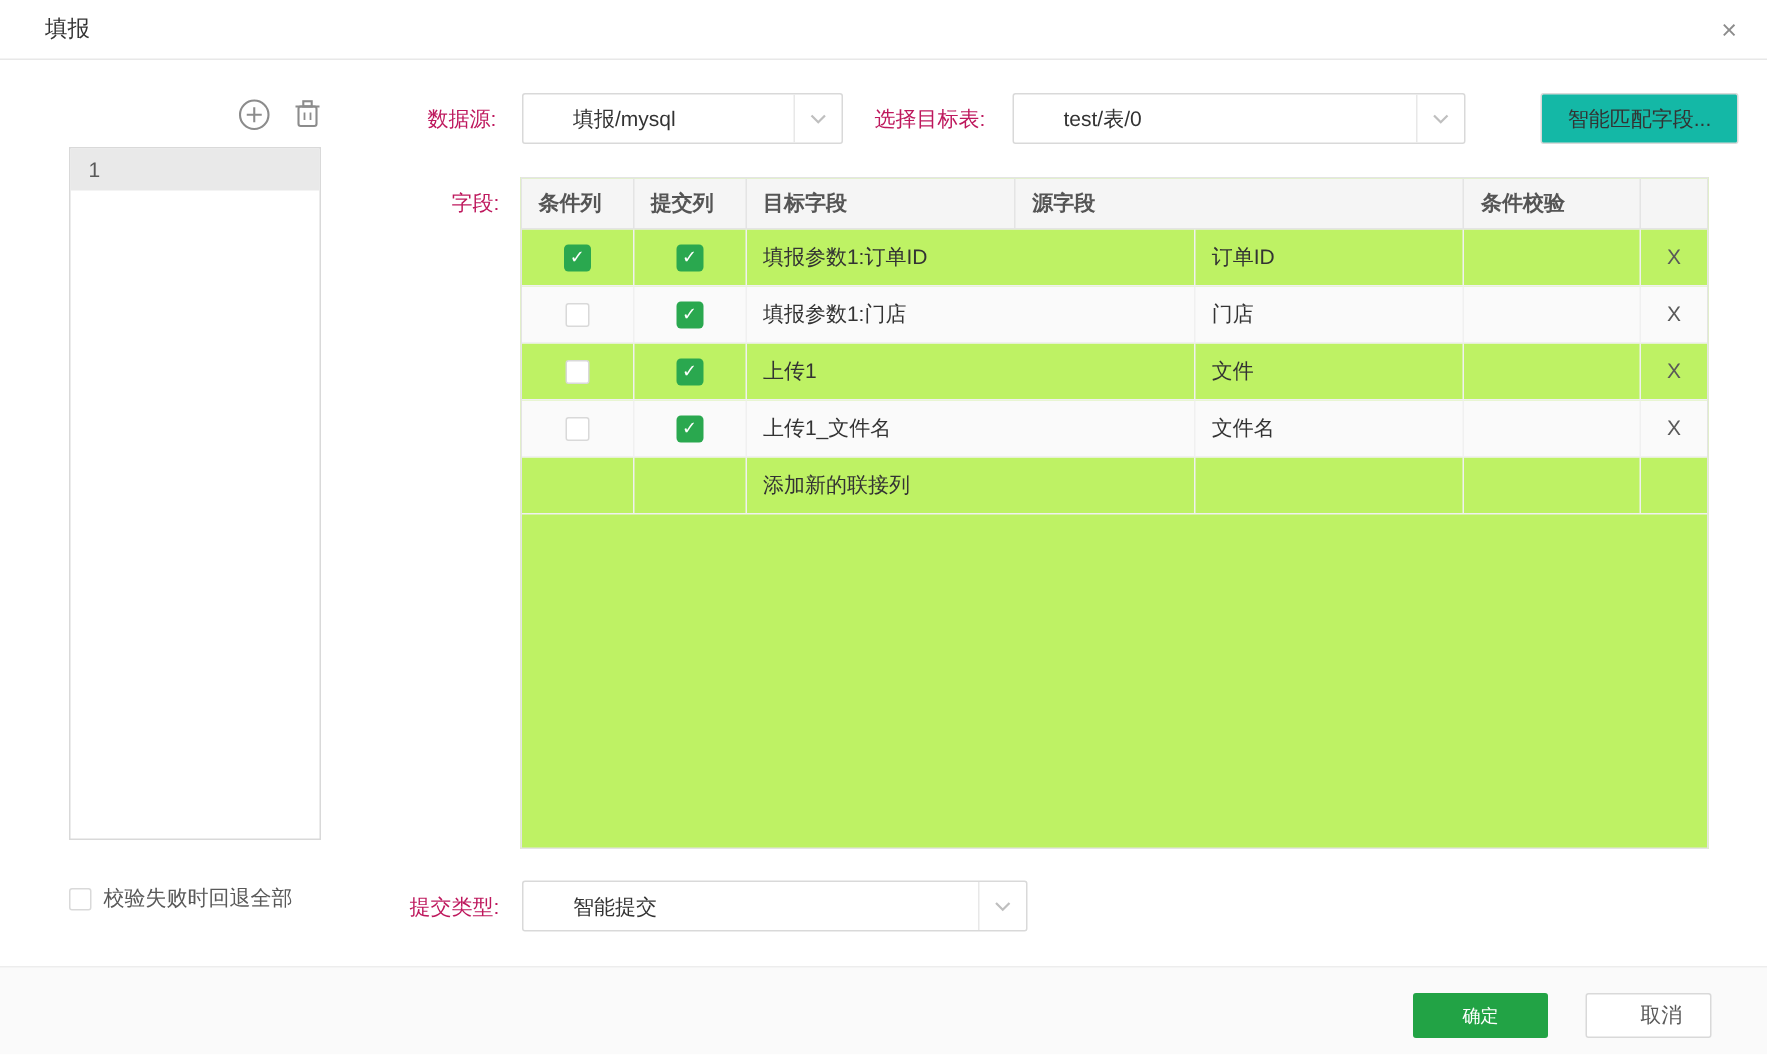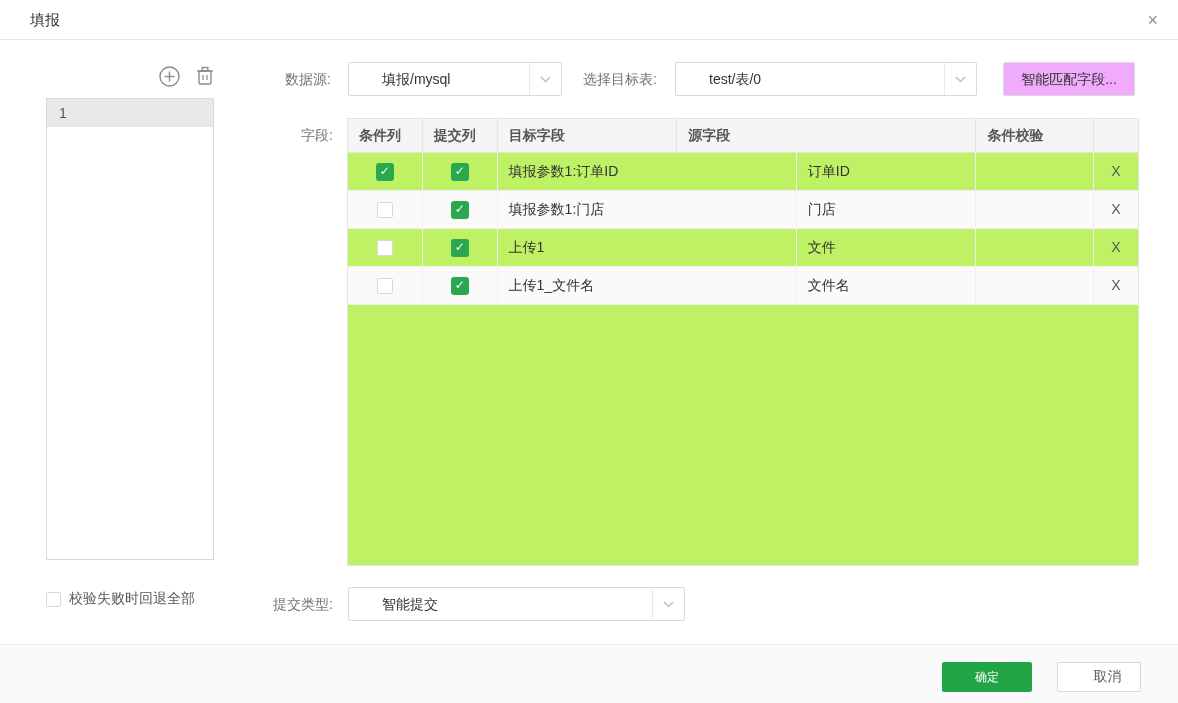--- a/index.html
+++ b/index.html
@@ -17,28 +17,28 @@
   .icon-btn { display:inline-block; vertical-align:top; margin-left:12px; cursor:pointer; }
   .list-box { position:absolute; left:46px; top:98px; width:168px; height:462px; border:1px solid #d9d9d9; background:#fff; }
   .list-item { height:28px; line-height:28px; padding-left:12px; color:#595959; cursor:pointer; }
   .list-item.selected { background:#e9e9e9; }
 
   .rollback { position:absolute; left:46px; top:590px; display:flex; align-items:center; cursor:pointer; }
   .cb-empty { width:15px; height:15px; border:1px solid #d9d9d9; border-radius:2px; background:#fff; flex:0 0 auto; }
   .rollback .lbl { margin-left:8px; color:#595959; }
 
   
-  .fieldlabel { position:absolute; color:#737373; white-space:nowrap; }
+  .fieldlabel { position:absolute; color:#be185d; white-space:nowrap; }
 
   
   .dropdown { position:absolute; height:34px; border:1px solid #d9d9d9; border-radius:2px; background:#fff; cursor:pointer; }
   .dropdown .val { position:absolute; left:12px; top:0; right:38px; line-height:32px; color:#333; overflow:hidden; white-space:nowrap;margin-left:21px; }
   .dropdown .arrow-box { position:absolute; right:0; top:0; width:32px; height:100%; border-left:1px solid #e8e8e8; display:flex; align-items:center; justify-content:center; }
 
-  .btn-plain { position:absolute; height:34px; background:#f0abfc; border:1px solid #d9d9d9; border-radius:2px; color:#333; text-align:center; line-height:32px; cursor:pointer; }
+  .btn-plain { position:absolute; height:34px; background:#14b8a6; border:1px solid #d9d9d9; border-radius:2px; color:#333; text-align:center; line-height:32px; cursor:pointer;margin-left:24px; }
 
   
   .tbl { position:absolute; left:347px; top:118px; width:792px; height:448px; border:1px solid #e4e4e4; background:#bef264; }
   .trow { display:flex; width:100%; }
   .thead { height:34px; background:#f5f5f5; border-bottom:1px solid #e4e4e4; }
   .thead .tcell { line-height:33px; font-weight:bold; color:#555; }
   .tbody .trow { height:38px; border-bottom:1px solid #f0f0f0; }
   .tbody .trow:nth-child(even) { background:#fafafa; }
   .tcell { position:relative; height:100%; padding-left:11px; line-height:37px; overflow:hidden; white-space:nowrap; border-right:1px solid #f0f0f0; }
   .thead .tcell { border-right:1px solid #e4e4e4; }
@@ -182,20 +182,28 @@
             <span class="cb-on" style="background: rgb(42, 168, 79);">✓</span>
           </div>
           <div class="tcell c2">上传1_文件名</div>
           <div class="tcell c3">文件名</div>
           <div class="tcell c4"></div>
           <div class="tcell c5 cell-center">
             <span class="del-x">X</span>
           </div>
         </div>
       </div>
+    <div class="trow" style="height:38px; border-bottom:1px solid #f0f0f0;">
+      <div class="tcell c0"></div>
+      <div class="tcell c1"></div>
+      <div class="tcell c2">添加新的联接列</div>
+      <div class="tcell c3"></div>
+      <div class="tcell c4"></div>
+      <div class="tcell c5"></div>
+    </div>
   </div>
 
   <span class="fieldlabel" style="left:273px; top:596px;">提交类型:</span>
   <div class="dropdown" style="left:348px; top:587px; width:337px;">
     <span class="val">智能提交</span>
     <span class="arrow-box">
       <svg width="11" height="7" viewBox="0 0 11 7">
           <polyline points="1,1 5.5,5.5 10,1" fill="none" stroke="#bfbfbf" stroke-width="1.5"></polyline>
         </svg>
     </span>

